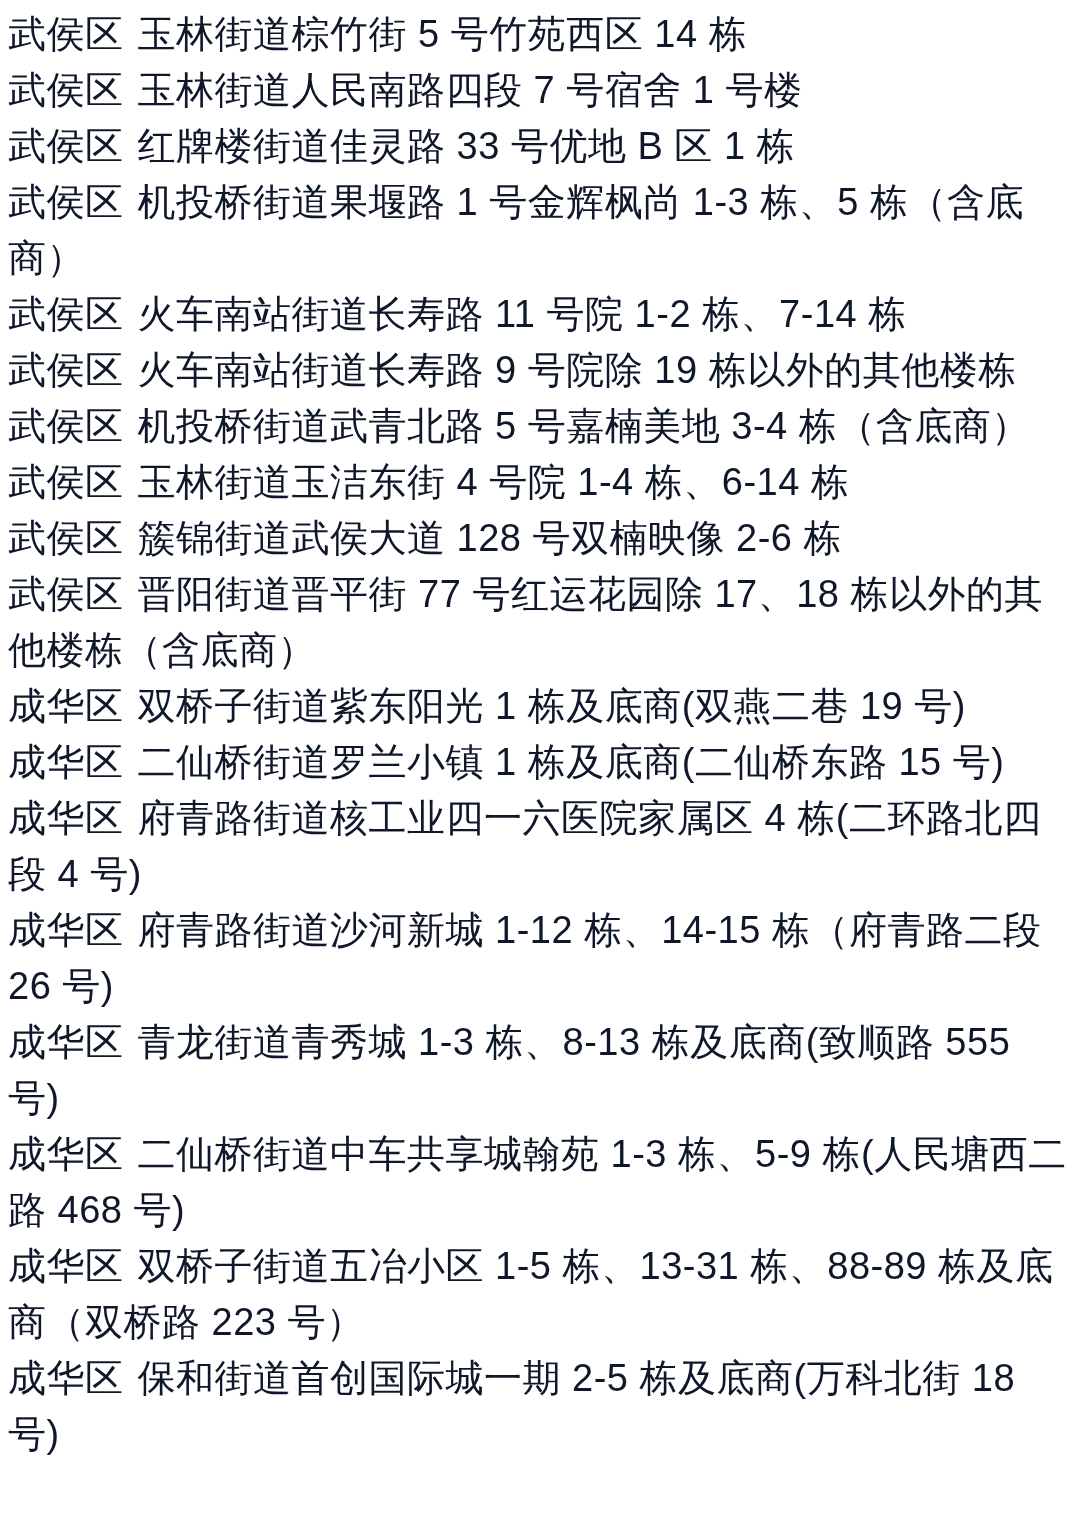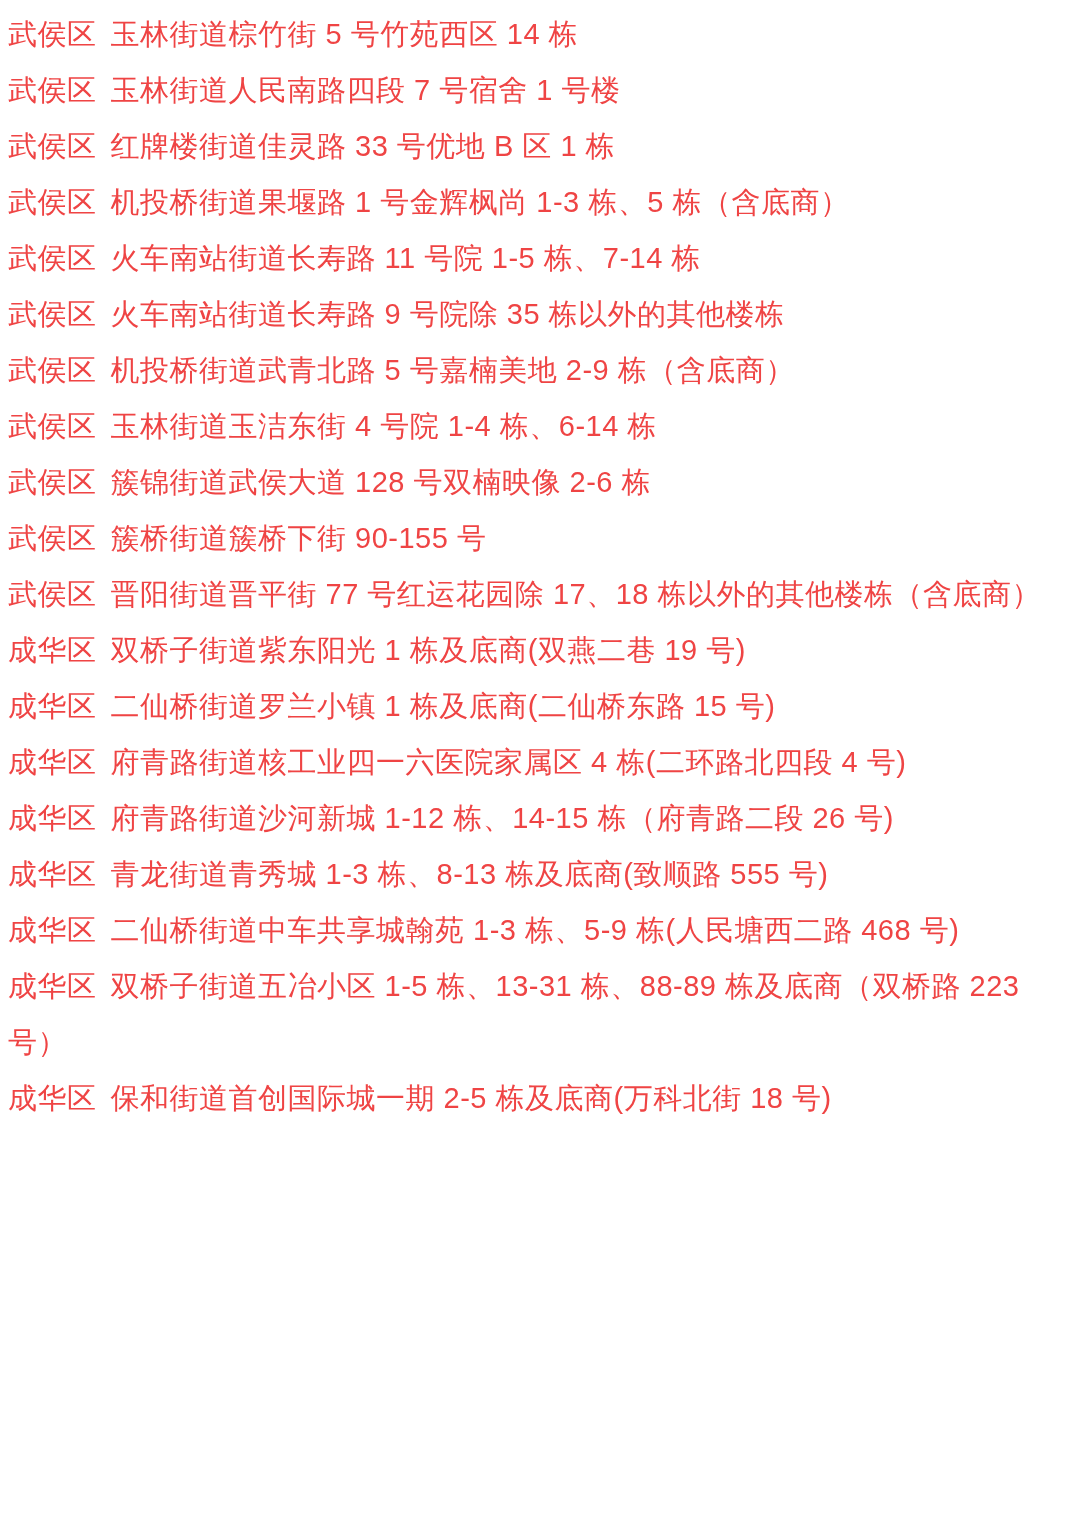--- a/index.html
+++ b/index.html
@@ -13,49 +13,48 @@
     font-family: "Liberation Sans", "DejaVu Sans", sans-serif;
     color: #1a1a1a;
   }
   .doc {
     width: 1080px;
     box-sizing: border-box;
     padding: 6px 8px 10px 8px;
   }
   .entry {
     display: block;
-    font-size: 29px;
+    font-size: 38px;
     line-height: 56px;
     letter-spacing: 0.5px;
     white-space: normal;
     word-break: break-all;
-    color: #ef4444;
+    color: #0f172a;
   }
   .entry .district {
     font-weight: 400;
   }
   .entry .sep {
     display: inline-block;
     width: 14px;
   }
 </style>
 </head>
 <body>
 
 <div class="doc">
   <div class="entry"><span class="district">武侯区</span><span class="sep"></span><span class="addr">玉林街道棕竹街 5 号竹苑西区 14 栋</span></div>
   <div class="entry"><span class="district">武侯区</span><span class="sep"></span><span class="addr">玉林街道人民南路四段 7 号宿舍 1 号楼</span></div>
   <div class="entry"><span class="district">武侯区</span><span class="sep"></span><span class="addr">红牌楼街道佳灵路 33 号优地 B 区 1 栋</span></div>
   <div class="entry"><span class="district">武侯区</span><span class="sep"></span><span class="addr">机投桥街道果堰路 1 号金辉枫尚 1-3 栋、5 栋（含底商）</span></div>
-  <div class="entry"><span class="district">武侯区</span><span class="sep"></span><span class="addr">火车南站街道长寿路 11 号院 1-5 栋、7-14 栋</span></div>
-  <div class="entry"><span class="district">武侯区</span><span class="sep"></span><span class="addr">火车南站街道长寿路 9 号院除 35 栋以外的其他楼栋</span></div>
-  <div class="entry"><span class="district">武侯区</span><span class="sep"></span><span class="addr">机投桥街道武青北路 5 号嘉楠美地 2-9 栋（含底商）</span></div>
+  <div class="entry"><span class="district">武侯区</span><span class="sep"></span><span class="addr">火车南站街道长寿路 11 号院 1-2 栋、7-14 栋</span></div>
+  <div class="entry"><span class="district">武侯区</span><span class="sep"></span><span class="addr">火车南站街道长寿路 9 号院除 19 栋以外的其他楼栋</span></div>
+  <div class="entry"><span class="district">武侯区</span><span class="sep"></span><span class="addr">机投桥街道武青北路 5 号嘉楠美地 3-4 栋（含底商）</span></div>
   <div class="entry"><span class="district">武侯区</span><span class="sep"></span><span class="addr">玉林街道玉洁东街 4 号院 1-4 栋、6-14 栋</span></div>
   <div class="entry"><span class="district">武侯区</span><span class="sep"></span><span class="addr">簇锦街道武侯大道 128 号双楠映像 2-6 栋</span></div>
-  <div class="entry"><span class="district">武侯区</span><span class="sep"></span><span class="addr">簇桥街道簇桥下街 90-155 号</span></div>
   <div class="entry"><span class="district">武侯区</span><span class="sep"></span><span class="addr">晋阳街道晋平街 77 号红运花园除 17、18 栋以外的其他楼栋（含底商）</span></div>
   <div class="entry"><span class="district">成华区</span><span class="sep"></span><span class="addr">双桥子街道紫东阳光 1 栋及底商(双燕二巷 19 号)</span></div>
   <div class="entry"><span class="district">成华区</span><span class="sep"></span><span class="addr">二仙桥街道罗兰小镇 1 栋及底商(二仙桥东路 15 号)</span></div>
   <div class="entry"><span class="district">成华区</span><span class="sep"></span><span class="addr">府青路街道核工业四一六医院家属区 4 栋(二环路北四段 4 号)</span></div>
   <div class="entry"><span class="district">成华区</span><span class="sep"></span><span class="addr">府青路街道沙河新城 1-12 栋、14-15 栋（府青路二段 26 号)</span></div>
   <div class="entry"><span class="district">成华区</span><span class="sep"></span><span class="addr">青龙街道青秀城 1-3 栋、8-13 栋及底商(致顺路 555 号)</span></div>
   <div class="entry"><span class="district">成华区</span><span class="sep"></span><span class="addr">二仙桥街道中车共享城翰苑 1-3 栋、5-9 栋(人民塘西二路 468 号)</span></div>
   <div class="entry"><span class="district">成华区</span><span class="sep"></span><span class="addr">双桥子街道五冶小区 1-5 栋、13-31 栋、88-89 栋及底商（双桥路 223 号）</span></div>
   <div class="entry"><span class="district">成华区</span><span class="sep"></span><span class="addr">保和街道首创国际城一期 2-5 栋及底商(万科北街 18 号)</span></div>
 </div>

